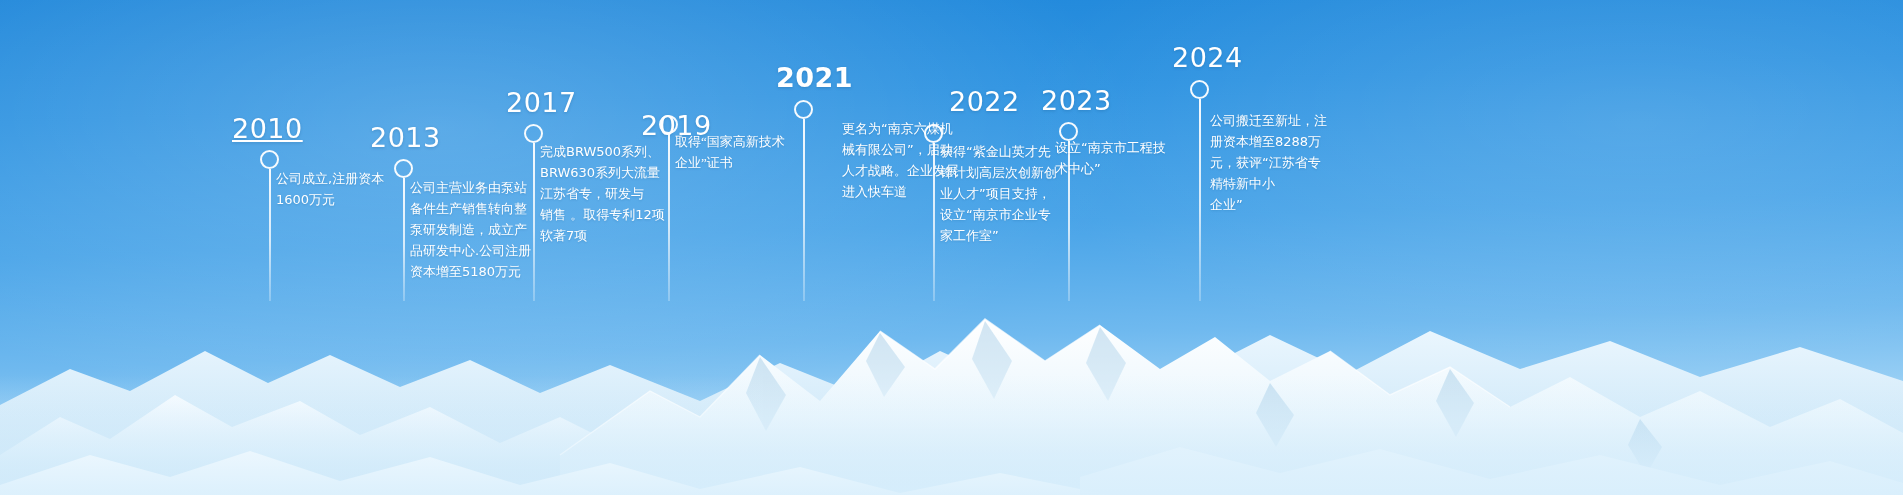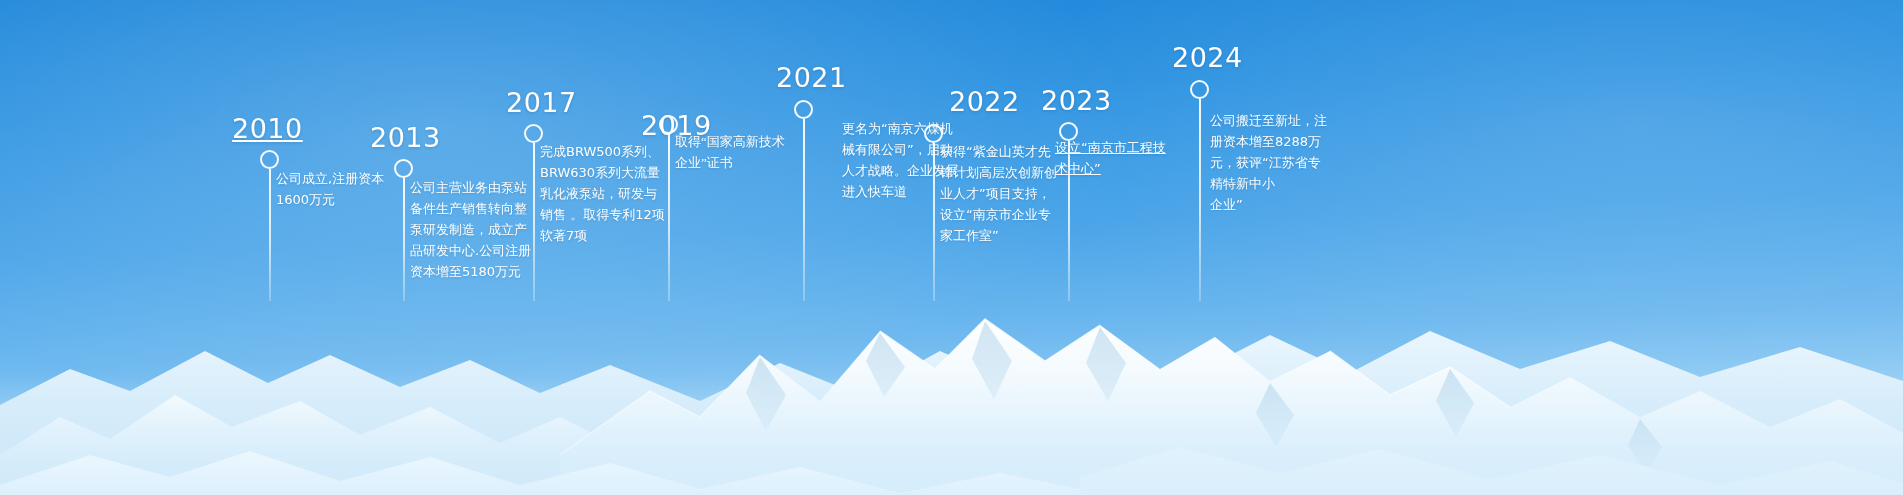--- a/index.html
+++ b/index.html
@@ -146,35 +146,35 @@
 品研发中心.公司注册
 资本增至5180万元</div>
     </div>
 
     <div class="node">
       <div class="year" style="left:506px;top:89px;">2017</div>
       <div class="circle" style="left:524px;top:124px;"></div>
       <div class="stem" style="left:533px;top:143px;height:158px;"></div>
       <div class="desc" style="left:540px;top:141px;width:140px;">完成BRW500系列、
 BRW630系列大流量
-乳化液泵站，研发与
+江苏省专，研发与
 销售 。取得专利12项
 软著7项</div>
     </div>
 
     <div class="node">
       <div class="year" style="left:641px;top:80px;margin-top:32px;">2019</div>
       <div class="circle" style="left:659px;top:115px;"></div>
       <div class="stem" style="left:668px;top:134px;height:167px;"></div>
       <div class="desc" style="left:675px;top:131px;width:140px;font-family:Liberation Serif, serif;">取得“国家高新技术
 企业”证书</div>
     </div>
 
     <div class="node">
-      <div class="year" style="left:776px;top:64px;">2021</div>
+      <div class="year" style="left:776px;top:64px;font-weight:bold;">2021</div>
       <div class="circle" style="left:794px;top:100px;"></div>
       <div class="stem" style="left:803px;top:119px;height:182px;"></div>
       <div class="desc" style="left:810px;top:118px;width:130px;margin-left:32px;">更名为“南京六煤机
 械有限公司”，启动
 人才战略。企业发展
 进入快车道</div>
     </div>
 
     <div class="node">
       <div class="year" style="left:906px;top:88px;margin-left:43px;">2022</div>
@@ -184,21 +184,21 @@
 锋计划高层次创新创
 业人才”项目支持，
 设立“南京市企业专
 家工作室”</div>
     </div>
 
     <div class="node">
       <div class="year" style="left:1041px;top:87px;">2023</div>
       <div class="circle" style="left:1059px;top:122px;"></div>
       <div class="stem" style="left:1068px;top:141px;height:160px;"></div>
-      <div class="desc" style="left:1055px;top:137px;width:140px;text-decoration:underline;">设立“南京市工程技
+      <div class="desc" style="left:1055px;top:137px;width:140px;">设立“南京市工程技
 术中心”</div>
     </div>
 
     <div class="node">
       <div class="year" style="left:1172px;top:44px;">2024</div>
       <div class="circle" style="left:1190px;top:80px;"></div>
       <div class="stem" style="left:1199px;top:99px;height:202px;"></div>
       <div class="desc" style="left:1210px;top:110px;width:140px;">公司搬迁至新址，注
 册资本增至8288万
 元，获评“江苏省专

